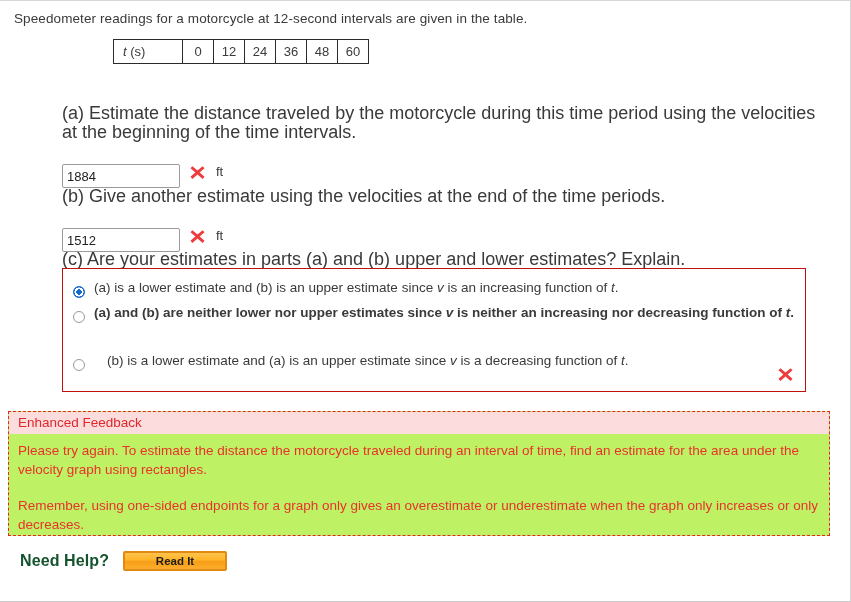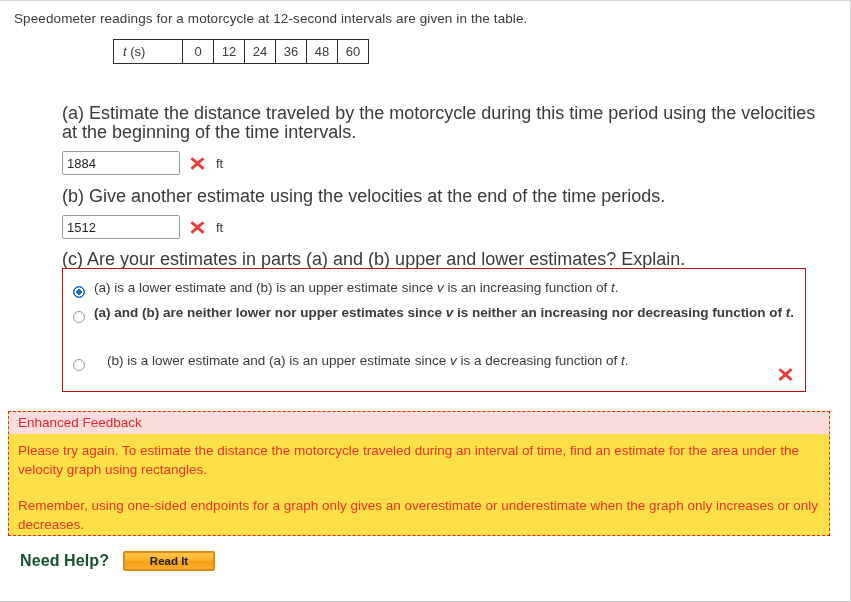--- a/index.html
+++ b/index.html
@@ -87,22 +87,21 @@
     font-size: 18px;
     color: #3a3a3a;
     line-height: 19px;
   }
   #qa { top: 103px; width: 770px; }
   #qb { top: 186px; width: 770px; }
   #qc { top: 249px; width: 770px; }
 
   .answer-row {
     display: flex;
-    align-items: center;
-    margin-top: 9px;
+    margin-top: 22px;
   }
   input.ans-input {
     width: 108px;
     height: 18px;
     box-sizing: content-box;
     padding: 2px 4px;
     border: 1px solid #9a9a9a;
     border-radius: 2px;
     font-family: "Liberation Sans", sans-serif;
     font-size: 13px;
@@ -175,21 +174,21 @@
 
   
   .feedback-box {
     position: absolute;
     left: 8px;
     top: 410px;
     width: 822px;
     height: 125px;
     box-sizing: border-box;
     border: 1px dashed #e0272c;
-    background: #fde047;
+    background: #bef264;
   }
   .feedback-title {
     height: 22px;
     line-height: 22px;
     background: #fcdcdc;
     color: #e0272c;
     font-size: 13.5px;
     padding-left: 9px;
   }
   .feedback-body {
@@ -212,21 +211,21 @@
     align-items: center;
   }
   .need-help-label {
     font-size: 16px;
     font-weight: bold;
     color: #14532d;
     letter-spacing: 0.1px;
   }
   .read-it-btn {
     margin-left: 14px;
-    width: 92px;
+    width: 104px;
     height: 20px;
     box-sizing: border-box;
     border: 2px solid #e08a12;
     border-radius: 2px;
     background: linear-gradient(to bottom, #ffc44d 0%, #ffb429 42%, #f79d16 55%, #fcae2e 100%);
     color: #1d1d1d;
     font-size: 11.5px;
     font-weight: bold;
     font-family: "Liberation Sans", sans-serif;
     line-height: 16px;

